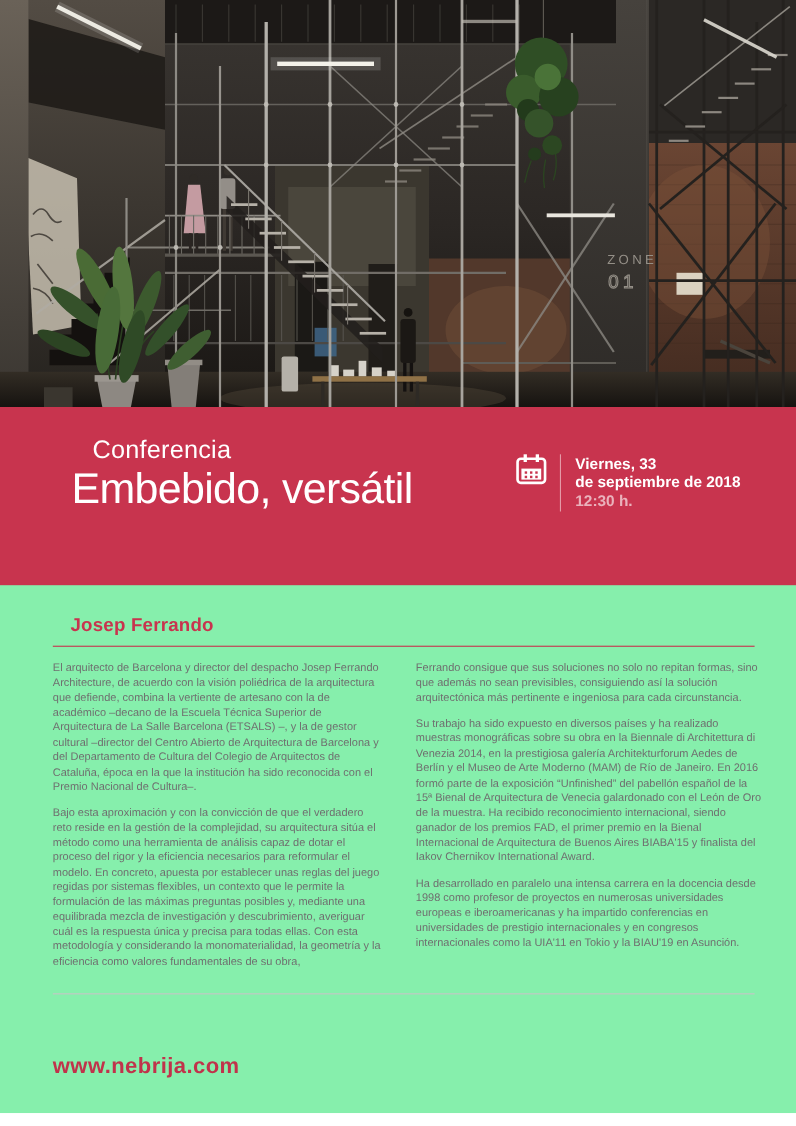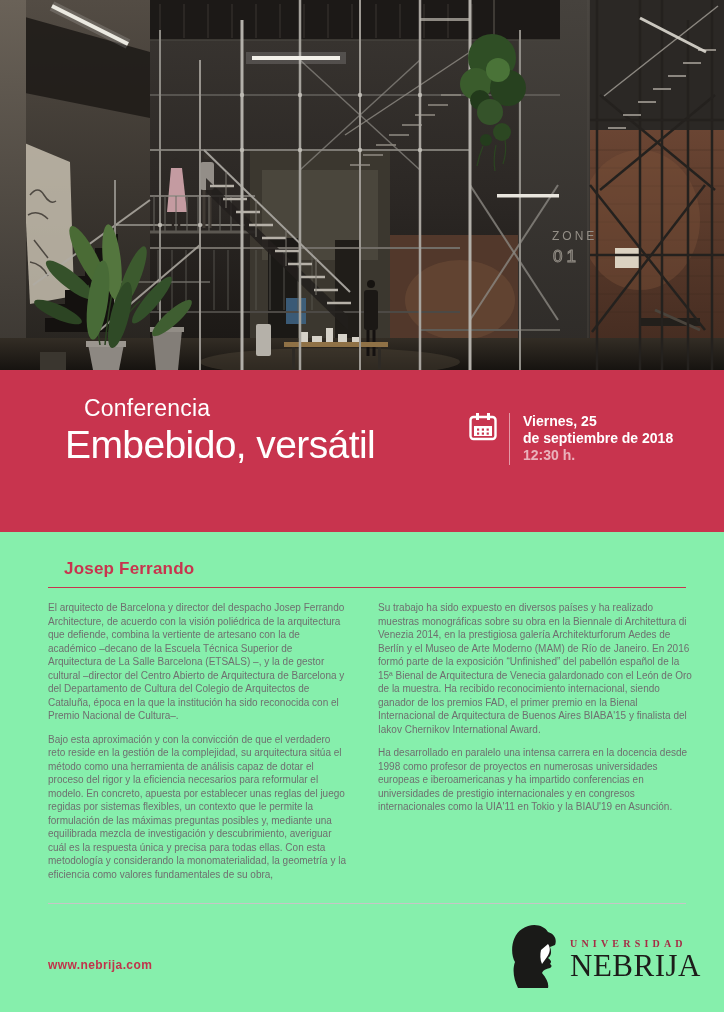--- a/index.html
+++ b/index.html
@@ -25,21 +25,21 @@
   .info-muted { font-weight: 700; color: rgba(255,255,255,.62); }
 
   
   .speaker-name { position: absolute; left: 48px; top: 559px; font-size: 17px; font-weight: 700; color: #c8344e; letter-spacing: .2px; margin-left: 16px; }
   .heading-rule { position: absolute; left: 48px; top: 587px; width: 638px; height: 1px; background: #c8344e; }
   .columns { position: absolute; left: 48px; top: 601px; width: 648px; display: grid; grid-template-columns: 300px 318px; column-gap: 30px; color: #6f6f6f; font-size: 10px; line-height: 13.5px; }
   .columns p { margin: 0 0 10px 0; }
 
   
   .footer-rule { position: absolute; left: 48px; top: 903px; width: 638px; height: 1px; background: #c6c6c6; }
-  .site-url { position: absolute; left: 48px; top: 958px; font-size: 12px; font-weight: 700; letter-spacing: .4px; color: #c0334b; text-decoration: none; }
+  .site-url { position: absolute; left: 48px; top: 958px; font-size: 20px; font-weight: 700; letter-spacing: .4px; color: #c0334b; text-decoration: none; }
   .logo { position: absolute; left: 506px; top: 924px; display: flex; align-items: flex-start; }
   .logo-head { width: 52px; height: 66px; flex: 0 0 52px; }
   .logo-text { margin-left: 12px; padding-top: 14px; font-family: "Liberation Serif", serif; }
   .logo-top { font-size: 10px; font-weight: 700; letter-spacing: 4.2px; color: #a62b45; }
   .logo-name { font-size: 31px; line-height: 30px; letter-spacing: .5px; color: #1d1c1a; margin-top: 2px; }
 </style>
 </head>
 <body>
 
 <div class="page">
@@ -374,50 +374,40 @@
           <rect x="9" y="16.5" width="2.2" height="2.2"></rect>
             <rect x="13.8" y="16.5" width="2.2" height="2.2"></rect>
             <rect x="18.6" y="16.5" width="2.2" height="2.2"></rect>
           <rect x="9" y="20.5" width="2.2" height="2.2"></rect>
             <rect x="13.8" y="20.5" width="2.2" height="2.2"></rect>
             <rect x="18.6" y="20.5" width="2.2" height="2.2"></rect>
         </g>
       </svg>
       <div class="info-sep"></div>
       <div class="info-text">
-        <div>Viernes, 25</div>
+        <div>Viernes, 33</div>
         <div>de septiembre de 2018</div>
         <div class="info-muted">12:30 h.</div>
       </div>
     </div>
 
   </div>
 
   <h2 class="speaker-name">Josep Ferrando</h2>
   <div class="heading-rule"></div>
 
   <div class="columns">
     <div class="col">
       <p>El arquitecto de Barcelona y director del despacho Josep Ferrando Architecture, de acuerdo con la visión poliédrica de la arquitectura que defiende, combina la vertiente de artesano con la de académico –decano de la Escuela Técnica Superior de Arquitectura de La Salle Barcelona (ETSALS) –, y la de gestor cultural –director del Centro Abierto de Arquitectura de Barcelona y del Departamento de Cultura del Colegio de Arquitectos de Cataluña, época en la que la institución ha sido reconocida con el Premio Nacional de Cultura–.</p>
       <p>Bajo esta aproximación y con la convicción de que el verdadero reto reside en la gestión de la complejidad, su arquitectura sitúa el método como una herramienta de análisis capaz de dotar el proceso del rigor y la eficiencia necesarios para reformular el modelo. En concreto, apuesta por establecer unas reglas del juego regidas por sistemas flexibles, un contexto que le permite la formulación de las máximas preguntas posibles y, mediante una equilibrada mezcla de investigación y descubrimiento, averiguar cuál es la respuesta única y precisa para todas ellas. Con esta metodología y considerando la monomaterialidad, la geometría y la eficiencia como valores fundamentales de su obra,</p>
     </div>
     <div class="col">
+      <p>Ferrando consigue que sus soluciones no solo no repitan formas, sino que además no sean previsibles, consiguiendo así la solución arquitectónica más pertinente e ingeniosa para cada circunstancia.</p>
       <p>Su trabajo ha sido expuesto en diversos países y ha realizado muestras monográficas sobre su obra en la Biennale di Architettura di Venezia 2014, en la prestigiosa galería Architekturforum Aedes de Berlín y el Museo de Arte Moderno (MAM) de Río de Janeiro. En 2016 formó parte de la exposición “Unfinished” del pabellón español de la 15ª Bienal de Arquitectura de Venecia galardonado con el León de Oro de la muestra. Ha recibido reconocimiento internacional, siendo ganador de los premios FAD, el primer premio en la Bienal Internacional de Arquitectura de Buenos Aires BIABA'15 y finalista del Iakov Chernikov International Award.</p>
       <p>Ha desarrollado en paralelo una intensa carrera en la docencia desde 1998 como profesor de proyectos en numerosas universidades europeas e iberoamericanas y ha impartido conferencias en universidades de prestigio internacionales y en congresos internacionales como la UIA'11 en Tokio y la BIAU'19 en Asunción.</p>
     </div>
   </div>
 
   <div class="footer-rule"></div>
   <a class="site-url" href="#">www.nebrija.com</a>
 
-  <div class="logo">
-    <svg class="logo-head" viewBox="0 0 52 66">
-      <path d="M16,5 C26,-2 38,1 42,8 C49,10 51,16 49,21 L44,23 C46,28 45,32 42,34 C45,36 46,38 44,40 C46,41 46,43 44,44 C40,45 37,46 36,49 C41,55 43,60 42,64 L12,64 C8,56 6,46 9,38 C4,30 5,12 16,5 Z" fill="#1a1a18"></path>
-      <path d="M42,20 C45,24 44,29 41,33 L36,40 C34,36 34,30 35,26 Z" fill="#ffffff"></path>
-      <circle cx="36" cy="22" r="1.6" fill="#1a1a18"></circle>
-    </svg>
-    <div class="logo-text">
-      <div class="logo-top">UNIVERSIDAD</div>
-      <div class="logo-name">NEBRIJA</div>
-    </div>
-  </div>
 
 </div>
 
 </body></html>

